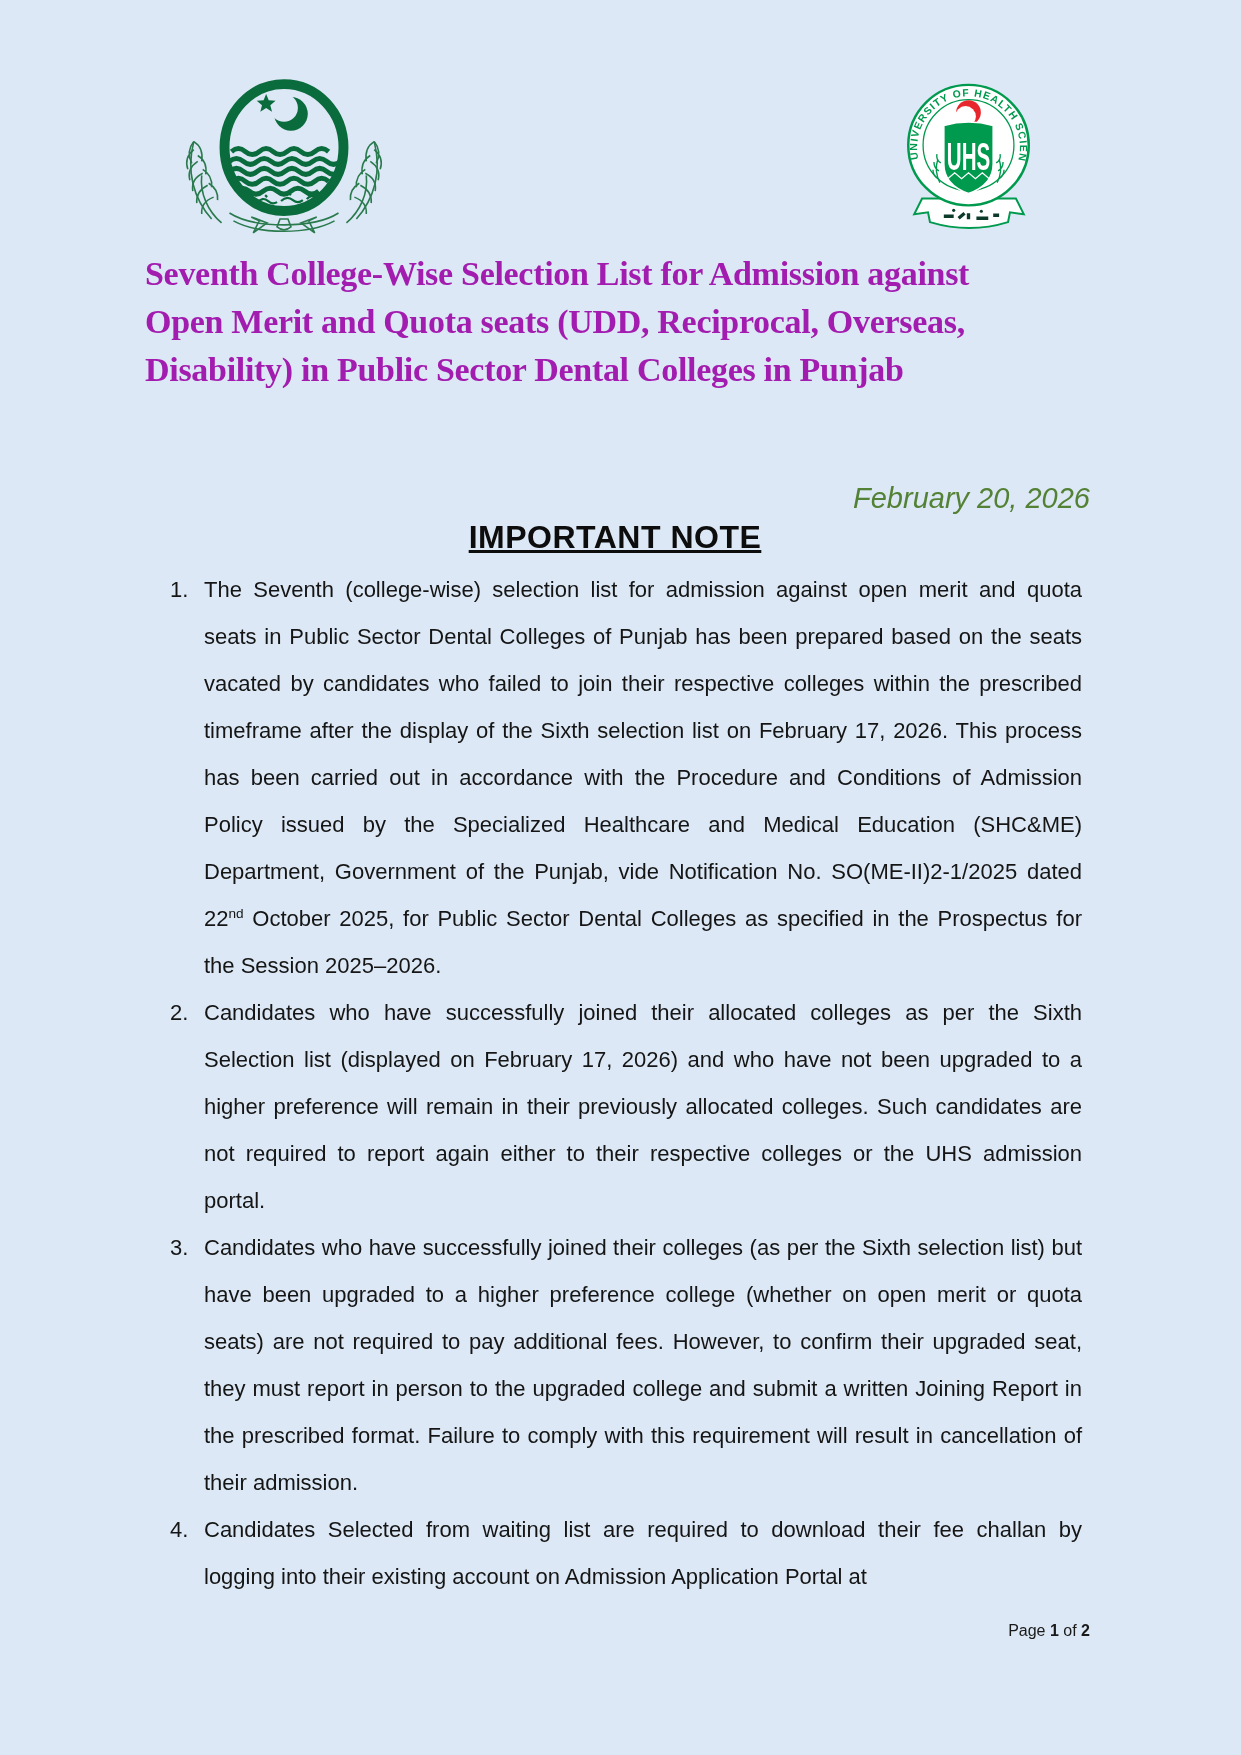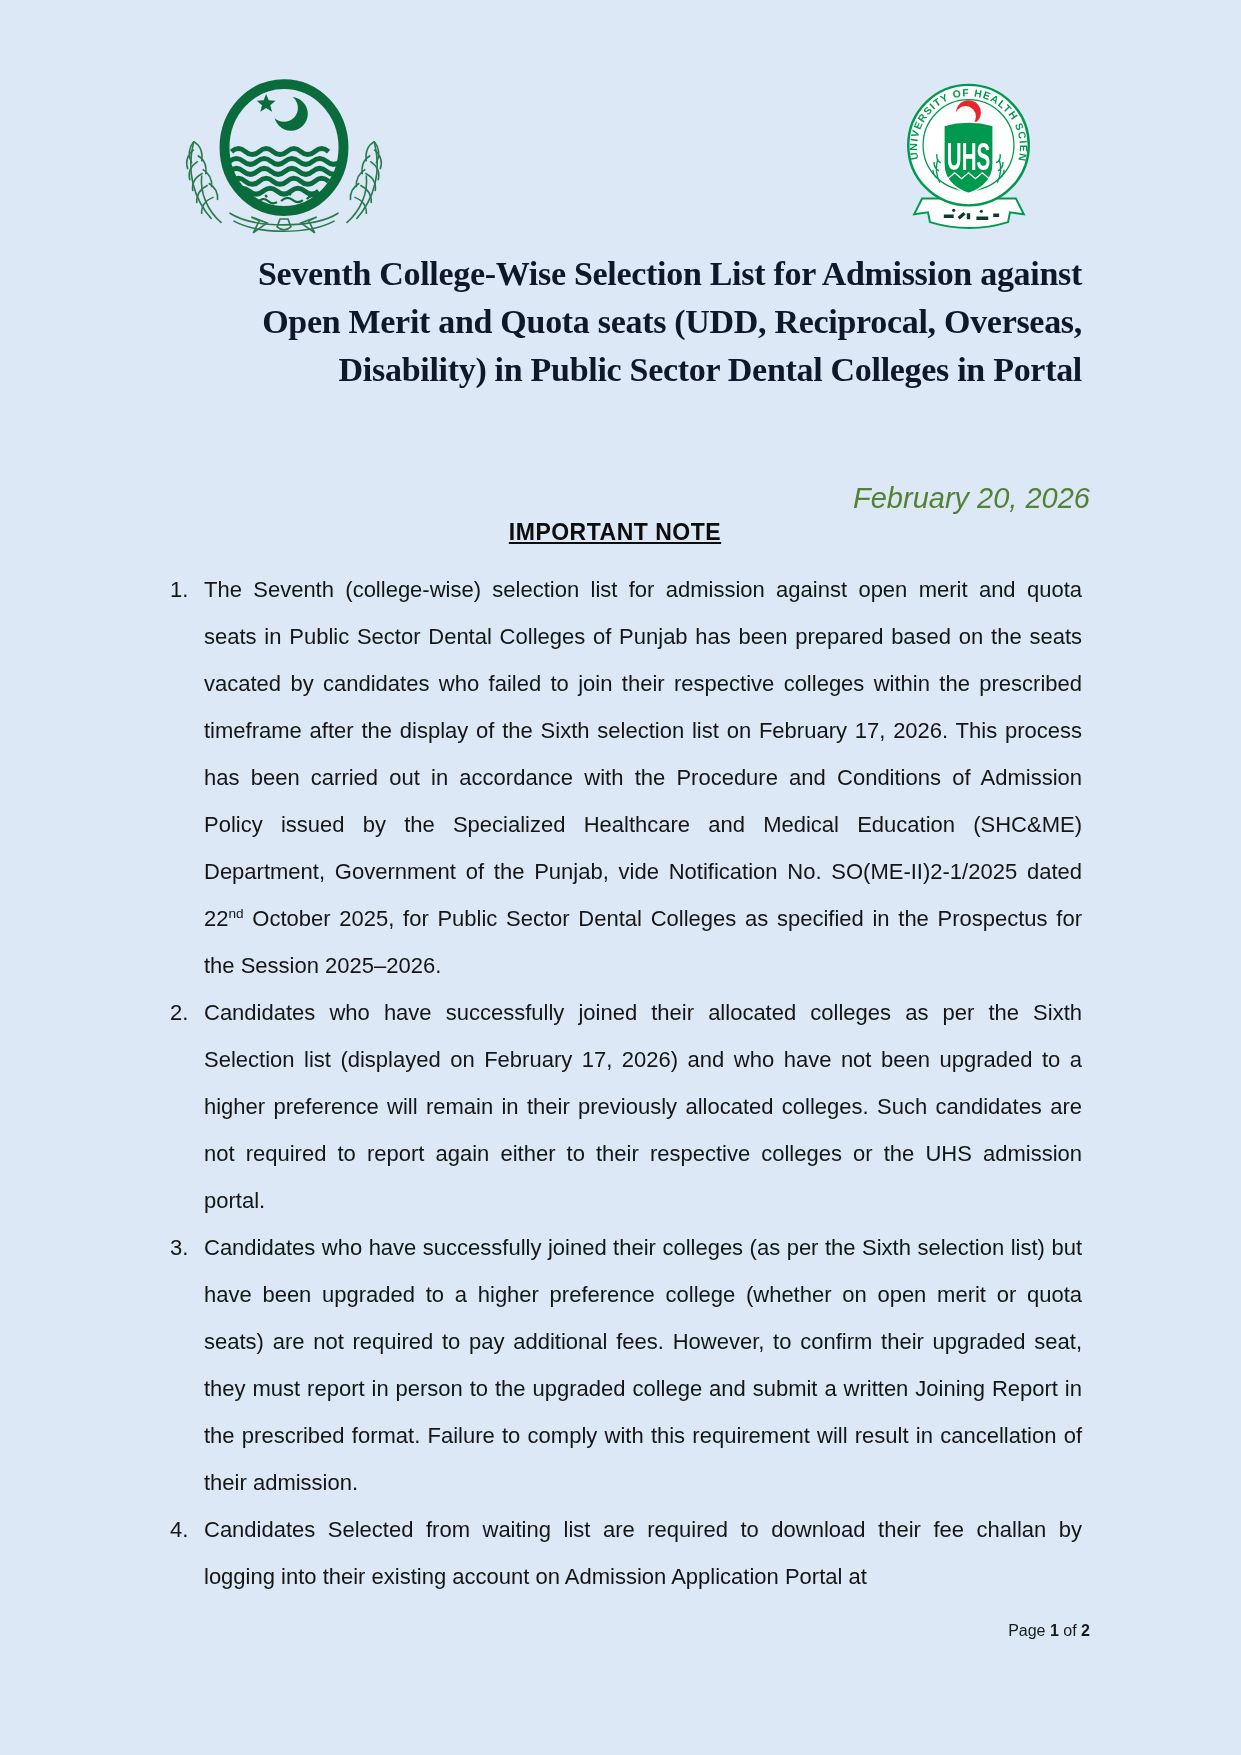--- a/index.html
+++ b/index.html
@@ -11,22 +11,22 @@
     font-family:"Liberation Sans", sans-serif;
     color:#151515;
     overflow:hidden;
     margin:0 auto;
   }
   
   .logo-left{position:absolute;left:170px;top:72px;width:228px;height:164px;}
   .logo-right{position:absolute;left:882px;top:76px;width:174px;height:158px;}
   
   .title-block{
-    position:absolute;left:132px;top:250px;width:950px;
-    text-align:right;color:#0f172a;
+    position:absolute;left:145px;top:250px;width:950px;
+    text-align:left;color:#a21caf;
   }
   .title-line{
     font-family:"Liberation Serif", serif;
     font-weight:bold;
     font-size:34px;line-height:48px;
     letter-spacing:-0.3px;
     white-space:nowrap;
   }
   .session-line{
     margin-top:4px;line-height:60px;height:62px;
@@ -42,21 +42,21 @@
   }
   .date-line{
     position:absolute;left:140px;top:482px;width:950px;
     text-align:right;
     font-style:italic;
     font-size:29px;color:#538135;
   }
   .note-heading{
     position:absolute;left:140px;top:519px;width:950px;
     text-align:center;
-    font-size:23px;font-weight:bold;
+    font-size:32px;font-weight:bold;
     letter-spacing:0.5px;
     text-decoration:underline;
     color:#0d0d0d;
   }
   
   .body-list{
     position:absolute;left:170px;top:566px;width:912px;
     font-size:22px;line-height:47px;
   }
   .list-item{display:flex;align-items:flex-start;}
@@ -149,21 +149,21 @@
     </g>
     <g fill="#0c3b2a">
       <circle cx="72" cy="136" r="1.6"></circle>
         <circle cx="100" cy="137" r="1.6"></circle>
     </g>
   </svg>
 
   <div class="title-block">
     <div class="title-line">Seventh College-Wise Selection List for Admission against</div>
     <div class="title-line">Open Merit and Quota seats (UDD, Reciprocal, Overseas,</div>
-    <div class="title-line">Disability) in Public Sector Dental Colleges in Portal</div>
+    <div class="title-line">Disability) in Public Sector Dental Colleges in Punjab</div>
   </div>
 
   <div class="date-line">February 20, 2026</div>
 
   <div class="note-heading">IMPORTANT NOTE</div>
 
   <div class="body-list">
 
     <div class="list-item">
       <div class="item-number">1.</div>

